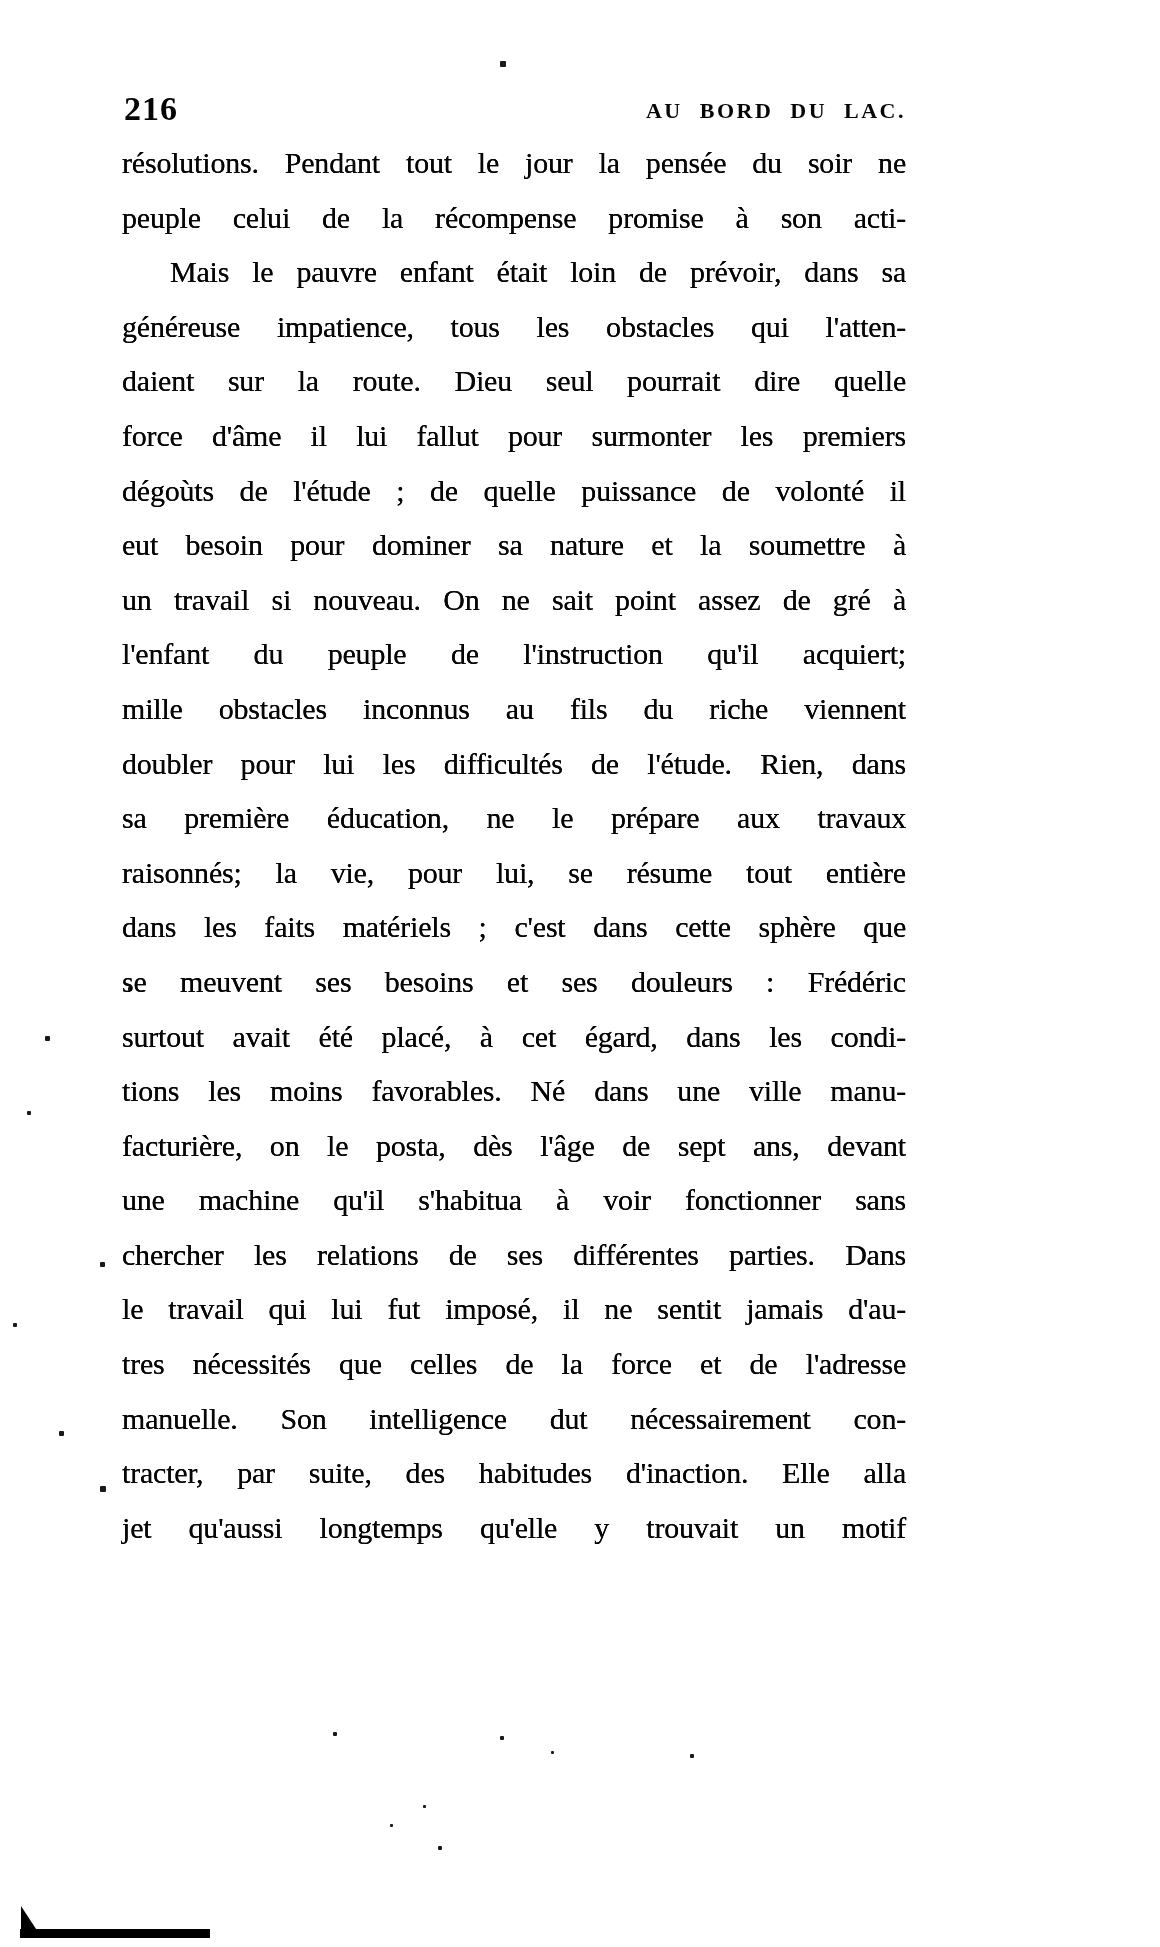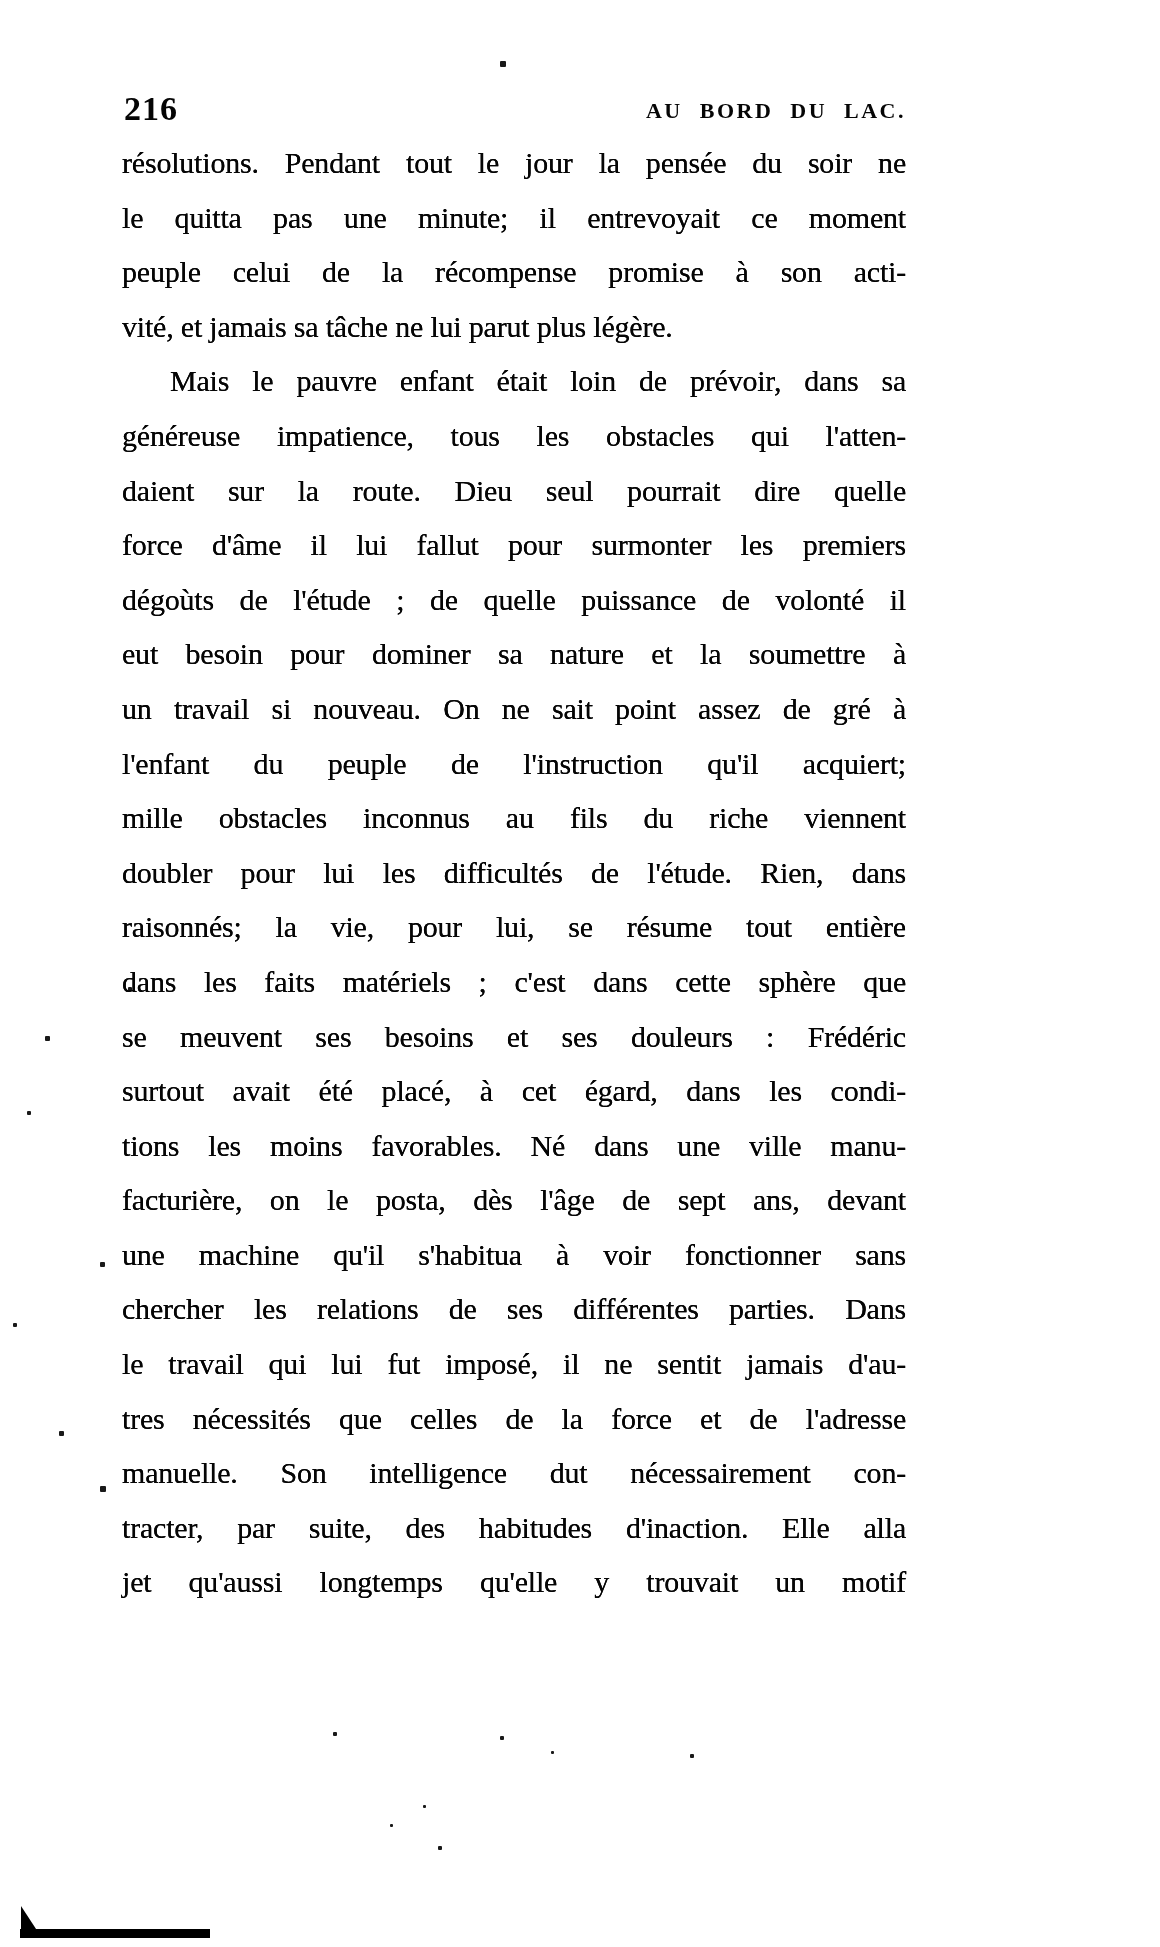--- a/index.html
+++ b/index.html
@@ -84,33 +84,32 @@
 
 <div class="page">
 
   <div class="header">
     <span class="page-number">216</span>
     <span class="running-title">AU BORD DU LAC.</span>
   </div>
 
   <div class="body-text" id="text-body">
       <div class="line">résolutions. Pendant tout le jour la pensée du soir ne</div>
-      <div class="line">le quitta pas une minute; il entrevoyait ce moment</div>
       <div class="line">peuple celui de la récompense promise à son acti-</div>
-      <div class="line endline">vité, et jamais sa tâche ne lui parut plus légère.</div>
       <div class="line indent">Mais le pauvre enfant était loin de prévoir, dans sa</div>
       <div class="line">généreuse impatience, tous les obstacles qui l'atten-</div>
       <div class="line">daient sur la route. Dieu seul pourrait dire quelle</div>
       <div class="line">force d'âme il lui fallut pour surmonter les premiers</div>
       <div class="line">dégoùts de l'étude ; de quelle puissance de volonté il</div>
       <div class="line">eut besoin pour dominer sa nature et la soumettre à</div>
       <div class="line">un travail si nouveau. On ne sait point assez de gré à</div>
       <div class="line">l'enfant du peuple de l'instruction qu'il acquiert;</div>
       <div class="line">mille obstacles inconnus au fils du riche viennent</div>
       <div class="line">doubler pour lui les difficultés de l'étude. Rien, dans</div>
+      <div class="line">sa première éducation, ne le prépare aux travaux</div>
       <div class="line">raisonnés; la vie, pour lui, se résume tout entière</div>
       <div class="line">dans les faits matériels ; c'est dans cette sphère que</div>
       <div class="line">se meuvent ses besoins et ses douleurs : Frédéric</div>
       <div class="line">surtout avait été placé, à cet égard, dans les condi-</div>
       <div class="line">tions les moins favorables. Né dans une ville manu-</div>
       <div class="line">facturière, on le posta, dès l'âge de sept ans, devant</div>
       <div class="line">une machine qu'il s'habitua à voir fonctionner sans</div>
       <div class="line">chercher les relations de ses différentes parties. Dans</div>
       <div class="line">le travail qui lui fut imposé, il ne sentit jamais d'au-</div>
       <div class="line">tres nécessités que celles de la force et de l'adresse</div>

